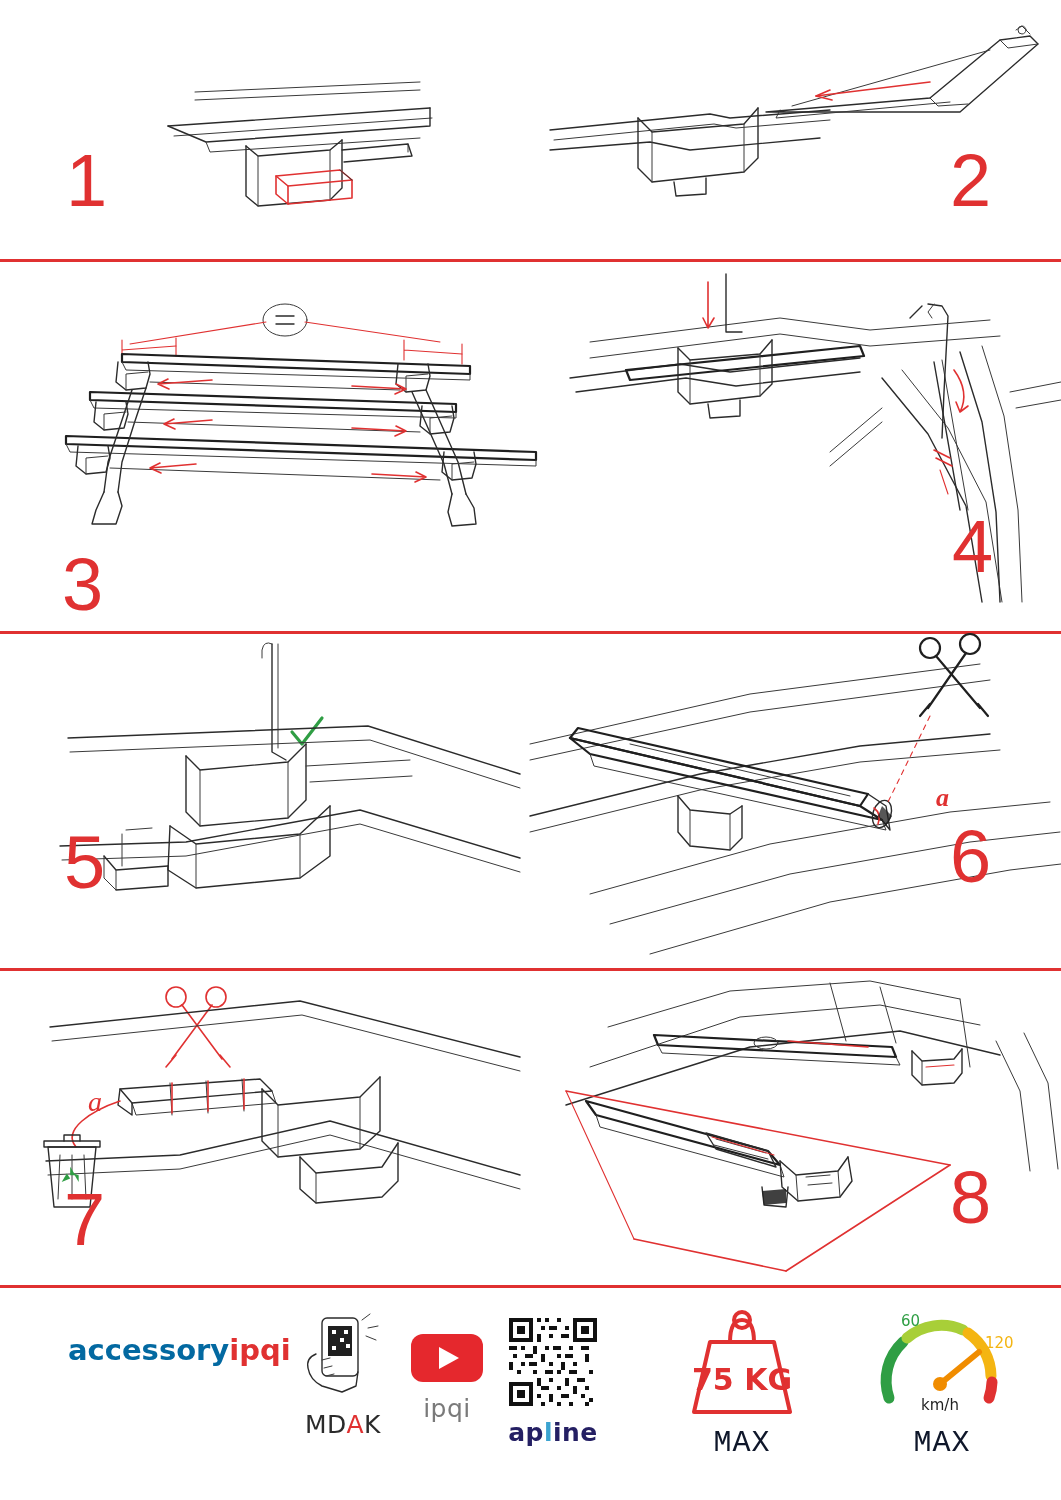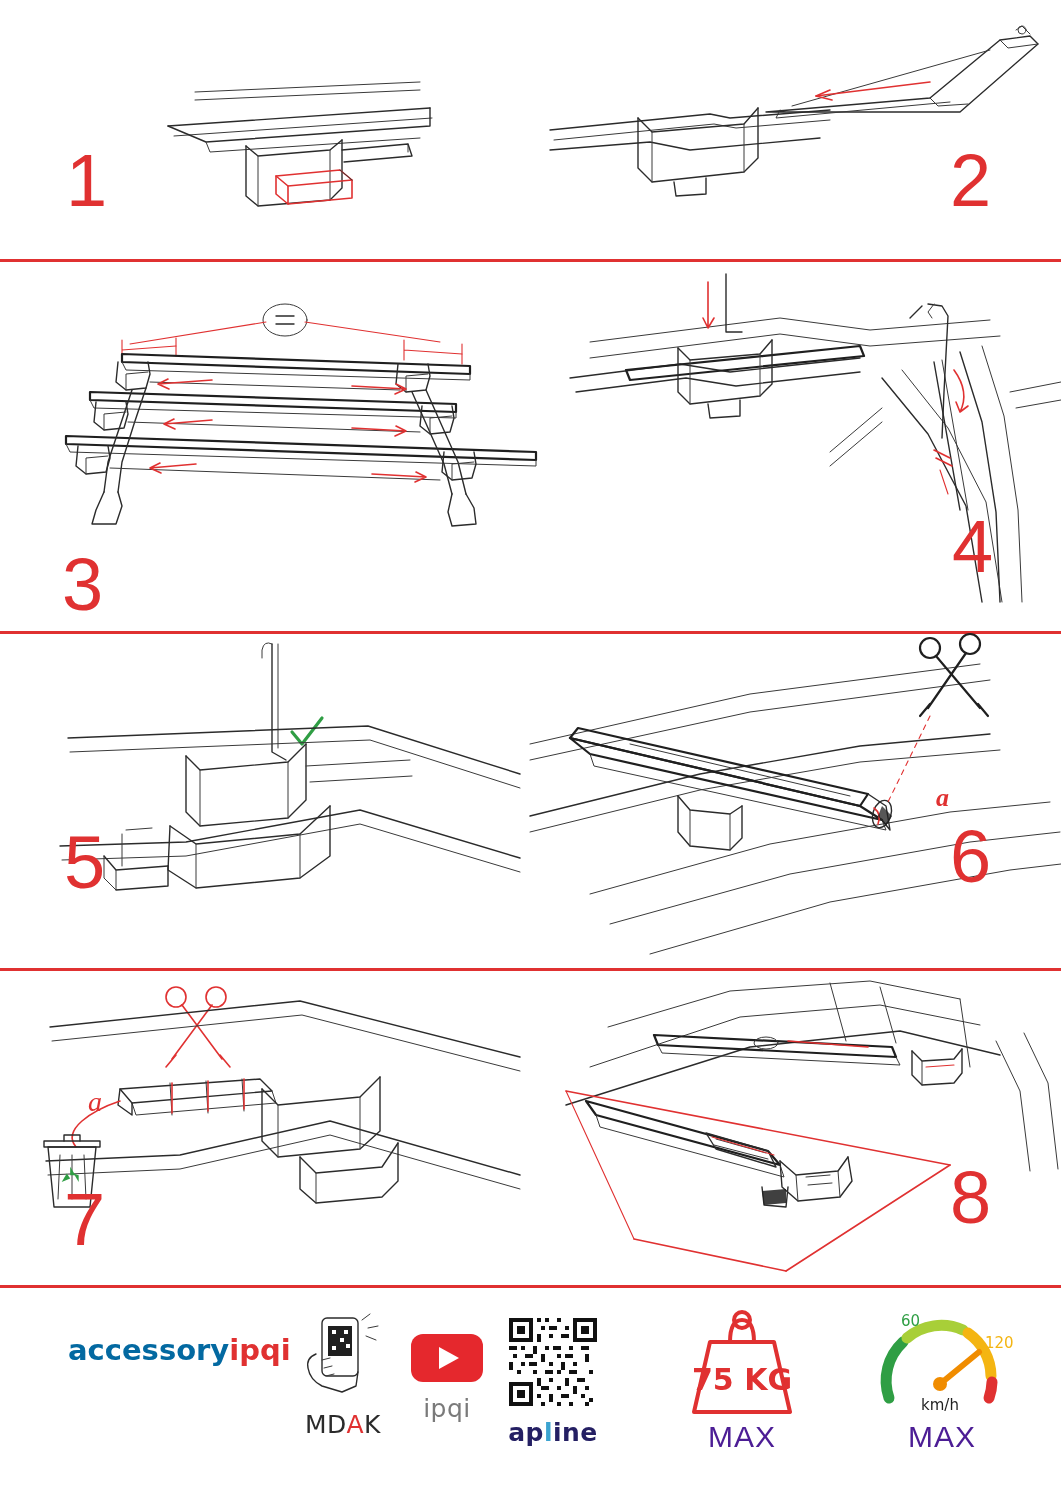--- a/index.html
+++ b/index.html
@@ -96,22 +96,23 @@
   .cap-ipqi { color: #7a7a7a; }
   .cap-apline { color: #241f63; }
   .cap-apline .l { color: #3ba3d0; }
 
   .max-cell {
     position: absolute;
     text-align: center;
   }
   .max-label {
     font-size: 30px;
-    color: #4c1d95;
-    font-family: Liberation Sans, sans-serif;
+    color: #0f172a;
+    margin-top: 6px;
+    font-family: Liberation Mono, monospace;
     letter-spacing: 1px;
   }
   .weight-text {
     font-size: 30px;
     fill: #e03131;
     font-family: "DejaVu Sans", sans-serif;
     font-weight: bold;
   }
   .qr-box { width: 92px; height: 92px; }
 </style>

